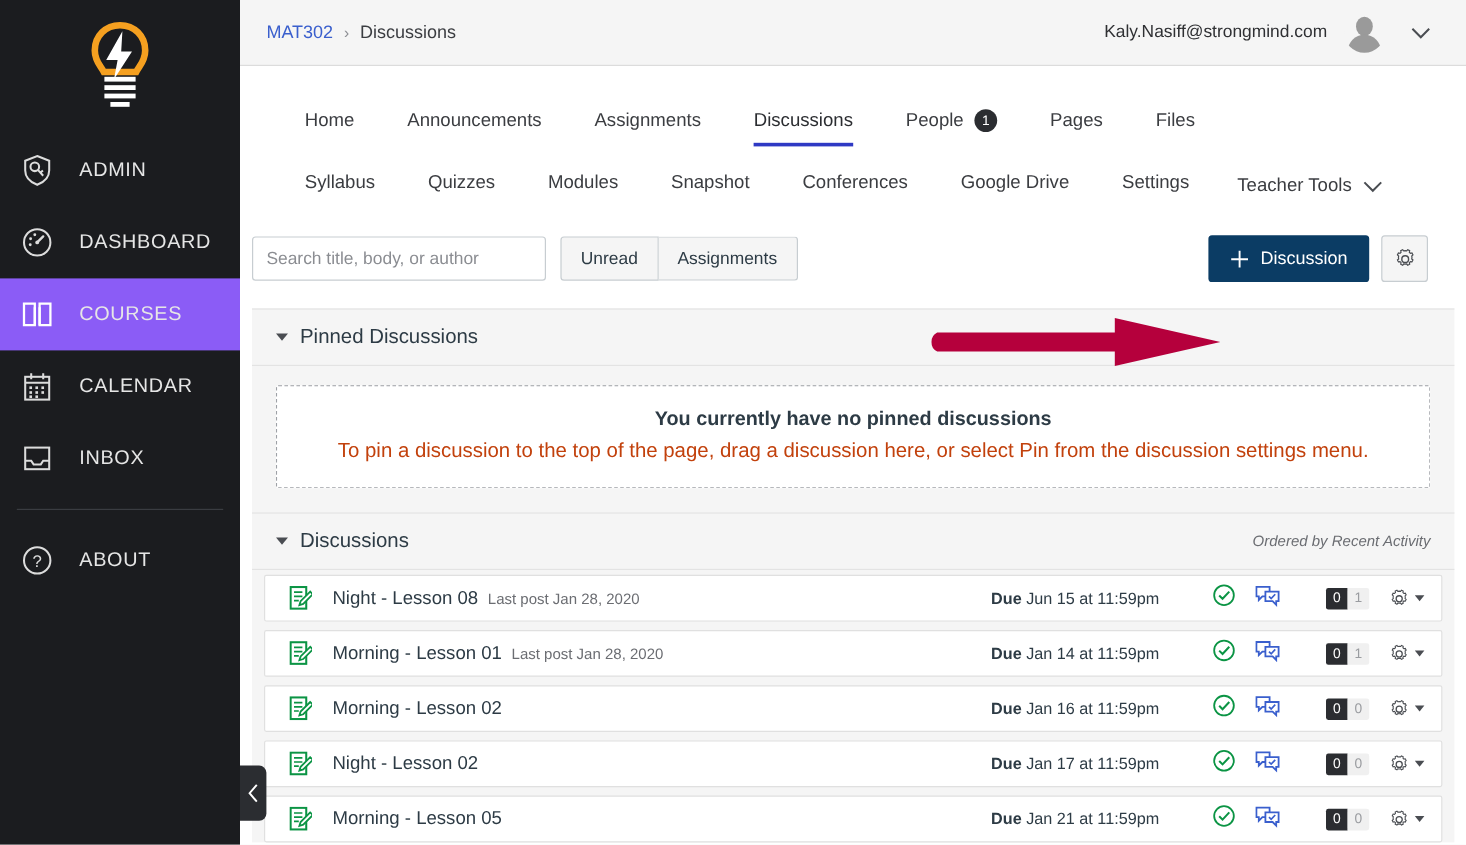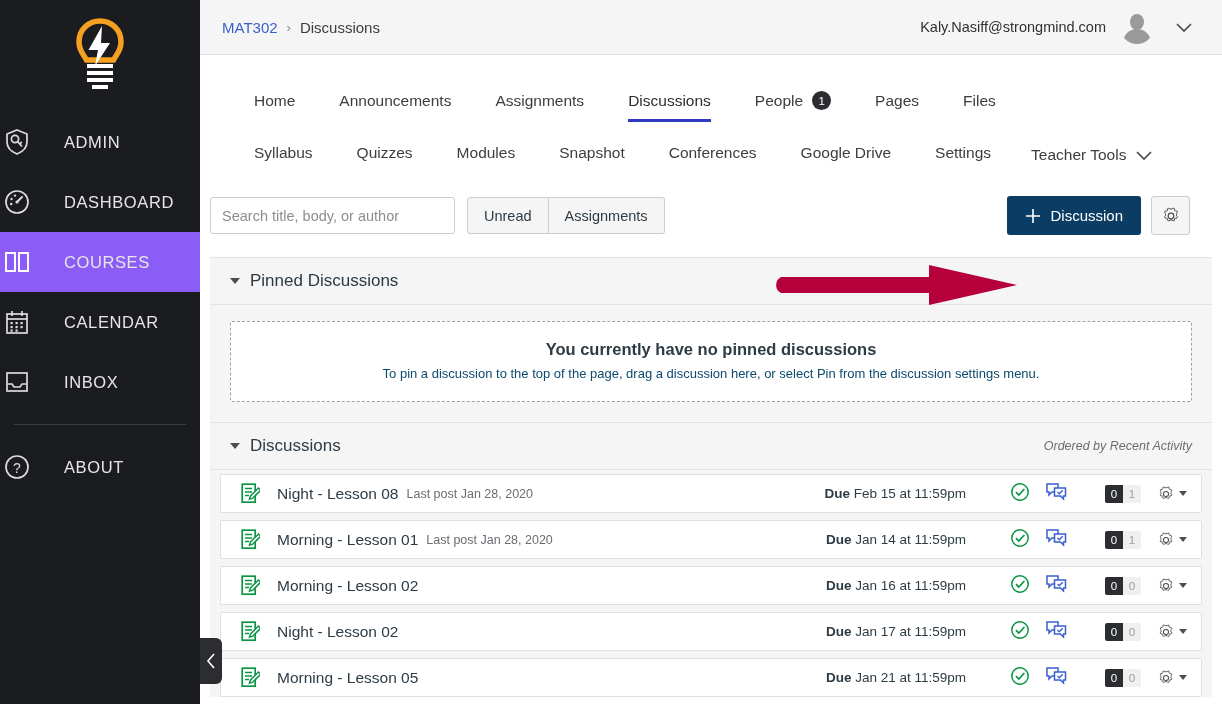--- a/index.html
+++ b/index.html
@@ -13,22 +13,22 @@
 
   
   .sidebar {
     width: 200px; height: 704px; flex: 0 0 200px;
     background: #1b1c1f; color: #e8e8e8;
     display: flex; flex-direction: column; align-items: stretch;
   }
   .logo-wrap { height: 112px; display: flex; align-items: center; justify-content: center; }
   .nav-list { display: flex; flex-direction: column; }
   .nav-item {
-    height: 60px; display: flex; align-items: center; gap: 30px;
-    color: #dcdcdc; cursor: pointer;
+    height: 60px; display: flex; align-items: center; gap: 18px;
+    padding-left: 14px; color: #dcdcdc; cursor: pointer;
   }
   .nav-item.active { background: #8b5cf6; }
   .nav-item .ico { width: 34px; height: 34px; display: flex; align-items: center; justify-content: center; flex: 0 0 34px; }
   .nav-item .lbl { font-size: 16.5px; letter-spacing: 0.6px; color: #e6e6e6; }
   .nav-divider { height: 1px; background: #3a3c41; margin: 12px 14px 12px 14px; }
 
   
   .collapse-tab {
     position: absolute; left: 200px; top: 638px;
     width: 22px; height: 46px; background: #2b2d31;
@@ -116,21 +116,21 @@
   .section-title { font-size: 17px; color: #2d3b45; display: flex; align-items: center; gap: 10px; }
   .tri { width: 0; height: 0; border-left: 5px solid transparent; border-right: 5px solid transparent; border-top: 6px solid #4a4d52; cursor: pointer; }
   .ordered-by { margin-left: auto; font-size: 12.5px; font-style: italic; color: #6b6d72; }
 
   .pinned-body { background: #f5f5f5; padding: 16px 20px 20px 20px; }
   .empty-drop {
     border: 1px dashed #9ea1a6; background: #fff; border-radius: 2px;
     padding: 18px 10px 20px 10px; text-align: center;
   }
   .empty-title { font-size: 16.5px; font-weight: bold; color: #2d3b45; }
-  .empty-sub { font-size: 13px; color: #0c4a6e; margin-top: 7px; }
+  .empty-sub { font-size: 17px; color: #c2410c; margin-top: 7px; }
 
   
   .rows { background: #f5f5f5; padding: 4px 10px 0 10px; }
   .drow {
     background: #fff; border: 1px solid #e0e0e0; border-radius: 2px;
     height: 39px; display: flex; align-items: center; padding: 0 14px 0 16px; margin-bottom: 7px;
   }
   .drow .dico { width: 26px; flex: 0 0 26px; display: flex; align-items: center; justify-content: center; }
   .drow .dtitle { margin-left: 14px; font-size: 15.5px; color: #2d3b45; white-space: nowrap; }
   .drow .dmeta { margin-left: 8px; font-size: 12.5px; color: #6b6d72; white-space: nowrap; }
@@ -424,21 +424,21 @@
               <svg width="19" height="21" viewBox="0 0 19 21">
                 <rect x="1.2" y="1.2" width="13" height="18" fill="none" stroke="#0b9444" stroke-width="1.7"></rect>
                 <path d="M4 5.5 h7 M4 9 h7 M4 12.5 h4" stroke="#0b9444" stroke-width="1.4"></path>
                 <path d="M17.5 5 l-8 8 -1 3.2 3.2 -1 8 -8 Z" fill="#ffffff" stroke="#0b9444" stroke-width="1.5"></path>
               </svg>
             </span>
             <span class="dtitle">Night - Lesson 08</span>
             <span class="dmeta">Last post Jan 28, 2020</span>
             <span class="ddue">
               <b>Due</b>
-              <span>Feb 15 at 11:59pm</span>
+              <span>Jun 15 at 11:59pm</span>
             </span>
             <span class="dactions">
               <span>
                 <svg width="20" height="20" viewBox="0 0 20 20">
                   <circle cx="10" cy="10" r="8.2" fill="none" stroke="#0b9444" stroke-width="1.5"></circle>
                   <path d="M6 10.2 l2.8 2.8 L14.4 7" fill="none" stroke="#0b9444" stroke-width="1.7"></path>
                 </svg>
               </span>
               <span>
                 <svg width="21" height="19" viewBox="0 0 21 19">

